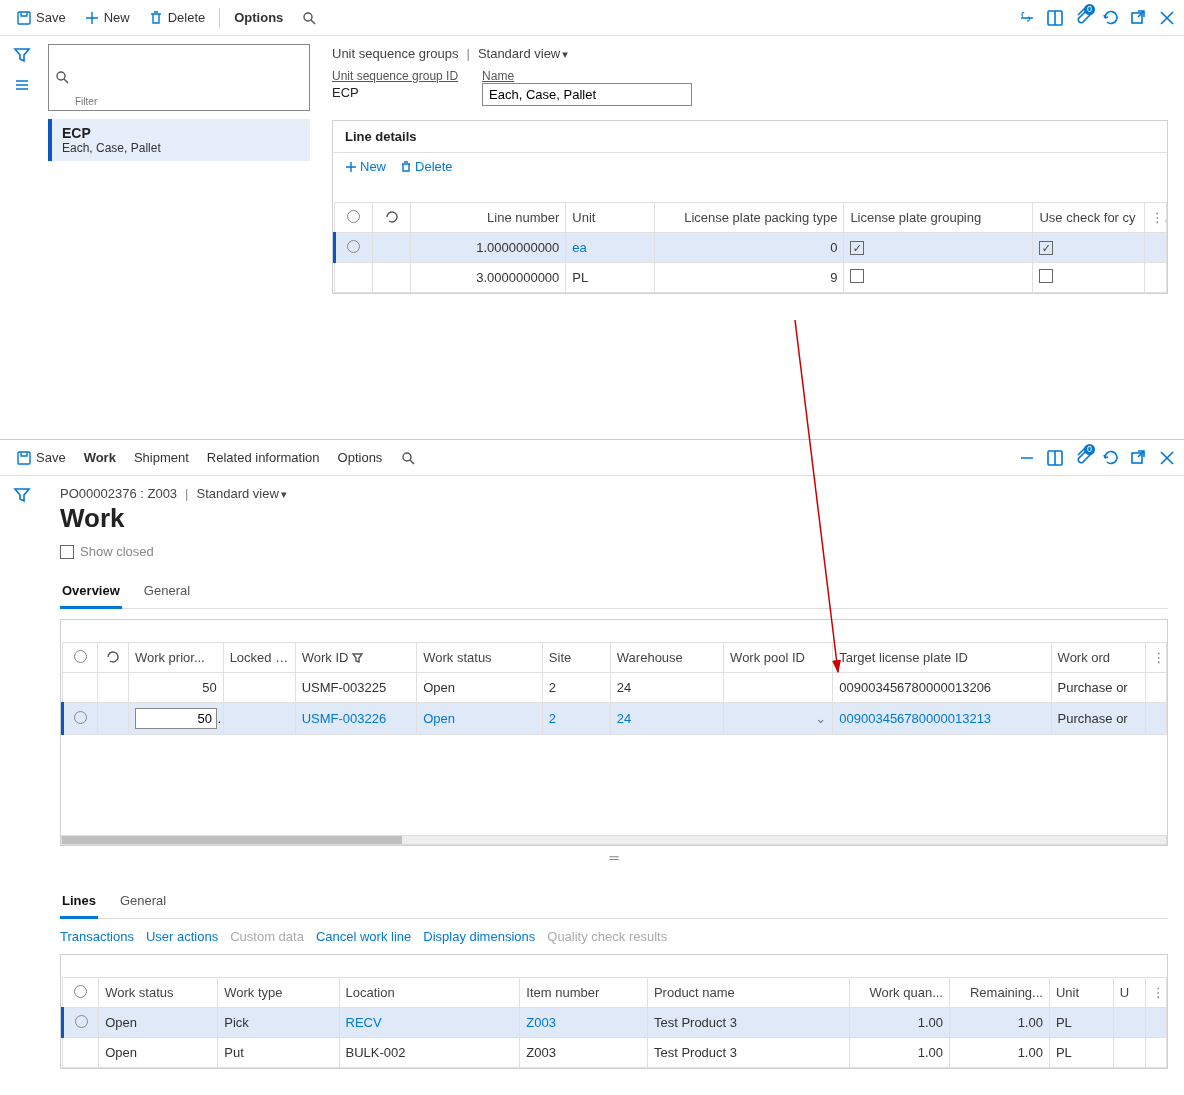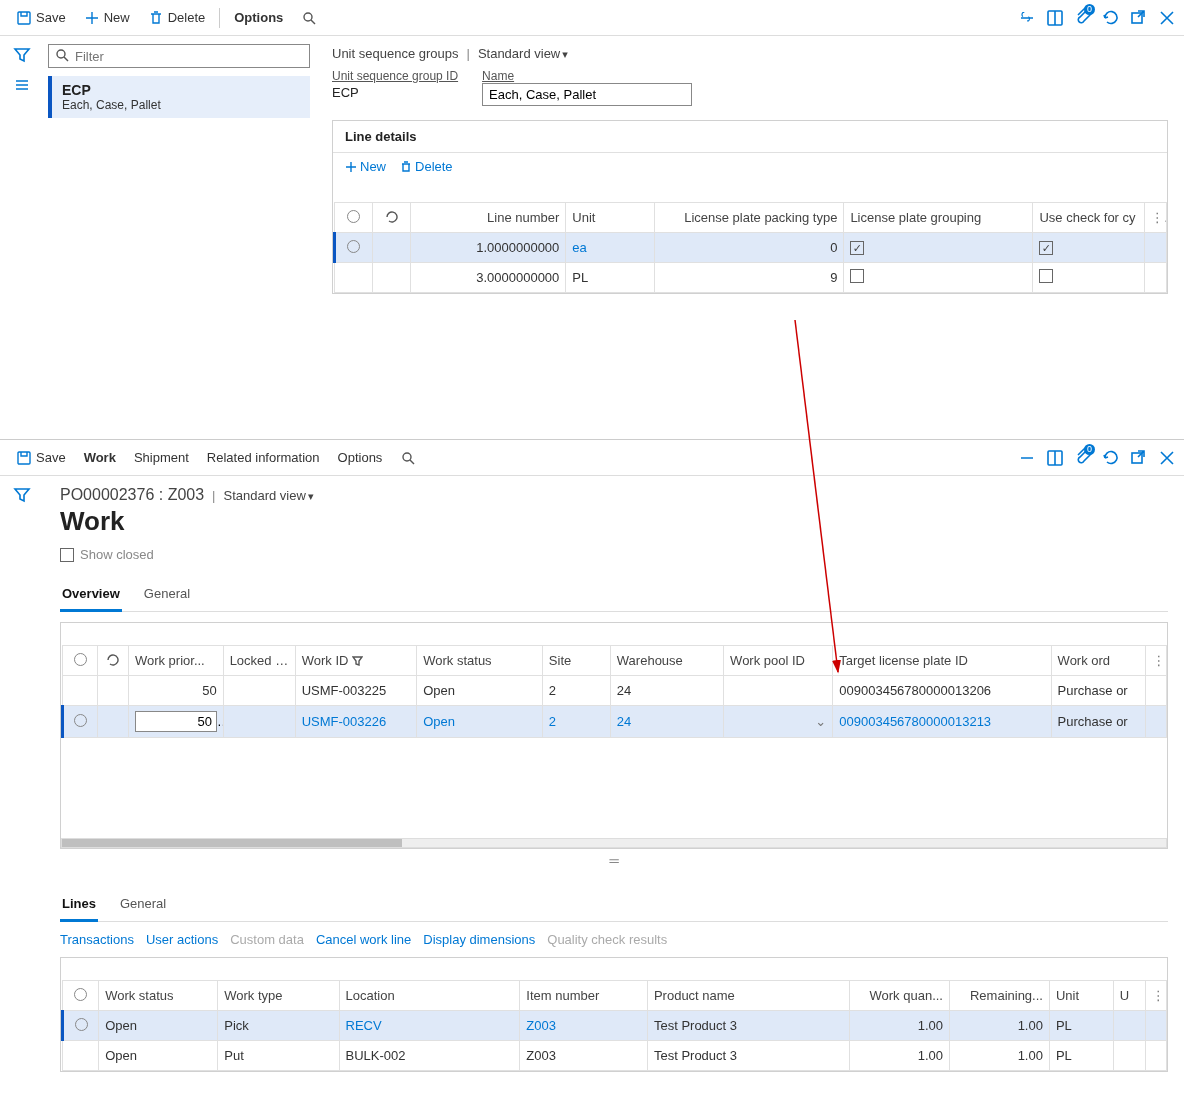--- a/index.html
+++ b/index.html
@@ -13,21 +13,21 @@
 .icon { width: 16px; height: 16px; stroke: #0078d4; fill: none; stroke-width: 1.4; }
 .icon-gray { stroke: #555; }
 .top-icon { width: 18px; height: 18px; stroke: #0078d4; fill: none; stroke-width: 1.6; cursor: pointer; }
 .badge { position: relative; }
 .badge-num { position: absolute; top: -3px; right: -3px; background: #0078d4; color: #fff; border-radius: 8px; font-size: 9px; padding: 0 3px; line-height: 11px; }
 
 .upper-body { display: flex; height: 404px; border-bottom: 1px solid #ccc; }
 .left-rail { width: 44px; display: flex; flex-direction: column; align-items: center; padding-top: 10px; gap: 12px; }
 .list-pane { width: 276px; padding: 8px 10px 8px 4px; }
 .filter-box { display: flex; align-items: center; border: 1px solid #888; padding: 3px 6px; gap: 4px; }
-.filter-box input { border: none; outline: none; flex: 1; font-size: 13px; }
+.filter-box input { border: none; outline: none; flex: 1; font-size: 10px; margin-top: 48px; }
 .list-item { margin-top: 8px; background: #e6eefa; border-left: 4px solid #0a56c2; padding: 6px 10px; }
 .list-item .li-title { font-weight: 600; font-size: 14px; }
 .list-item .li-sub { font-size: 12px; color: #333; }
 
 .detail-pane { flex: 1; padding: 10px 16px 0 12px; }
 .header-row { display: flex; align-items: center; gap: 8px; color: #444; font-size: 14px; }
 .header-row .sep { color: #888; }
 .chev { font-size: 11px; margin-left: 2px; }
 .fields-row { display: flex; gap: 24px; margin-top: 8px; }
 .field-col .lbl { font-size: 12px; color: #555; text-decoration: underline; }
@@ -45,21 +45,21 @@
 .radio-cell { text-align: center; width: 34px; }
 .radio { width: 13px; height: 13px; border: 1.2px solid #888; border-radius: 50%; display: inline-block; }
 .chk { width: 14px; height: 14px; border: 1.2px solid #666; display: inline-flex; align-items: center; justify-content: center; font-size: 11px; color: #444; }
 tr.sel td { background: #dfe9f8; }
 tr.sel td:first-child { border-left: 3px solid #0a56c2; }
 .num-right { text-align: right; }
 
 .lower { }
 .lower-body { display: flex; }
 .lower-main { flex: 1; padding: 10px 16px; }
-.crumb { color: #444; font-size: 16px; }
+.crumb { color: #444; font-size: 13px; }
 .page-title { font-size: 26px; font-weight: 600; margin-top: 2px; }
 .show-closed { display: flex; align-items: center; gap: 6px; margin-top: 10px; color: #888; }
 .tabs { display: flex; gap: 20px; margin-top: 18px; border-bottom: 1px solid #ddd; }
 .tab { padding: 6px 2px 8px; cursor: pointer; color: #555; }
 .tab.active { color: #111; font-weight: 600; border-bottom: 3px solid #0078d4; margin-bottom: -1px; }
 .grid-wrap { border: 1px solid #d0d0d0; margin-top: 10px; overflow: hidden; }
 .link-cell { color: #0078d4; }
 .prio-input { width: 82px; text-align: right; border: 1px solid #888; padding: 2px 4px; font-size: 13px; }
 .hscroll { height: 10px; background: #eee; margin-top: 100px; position: relative; border: 1px solid #ddd; }
 .hscroll .thumb { position: absolute; left: 0; top: 0; width: 340px; height: 100%; background: #bfbfbf; }

